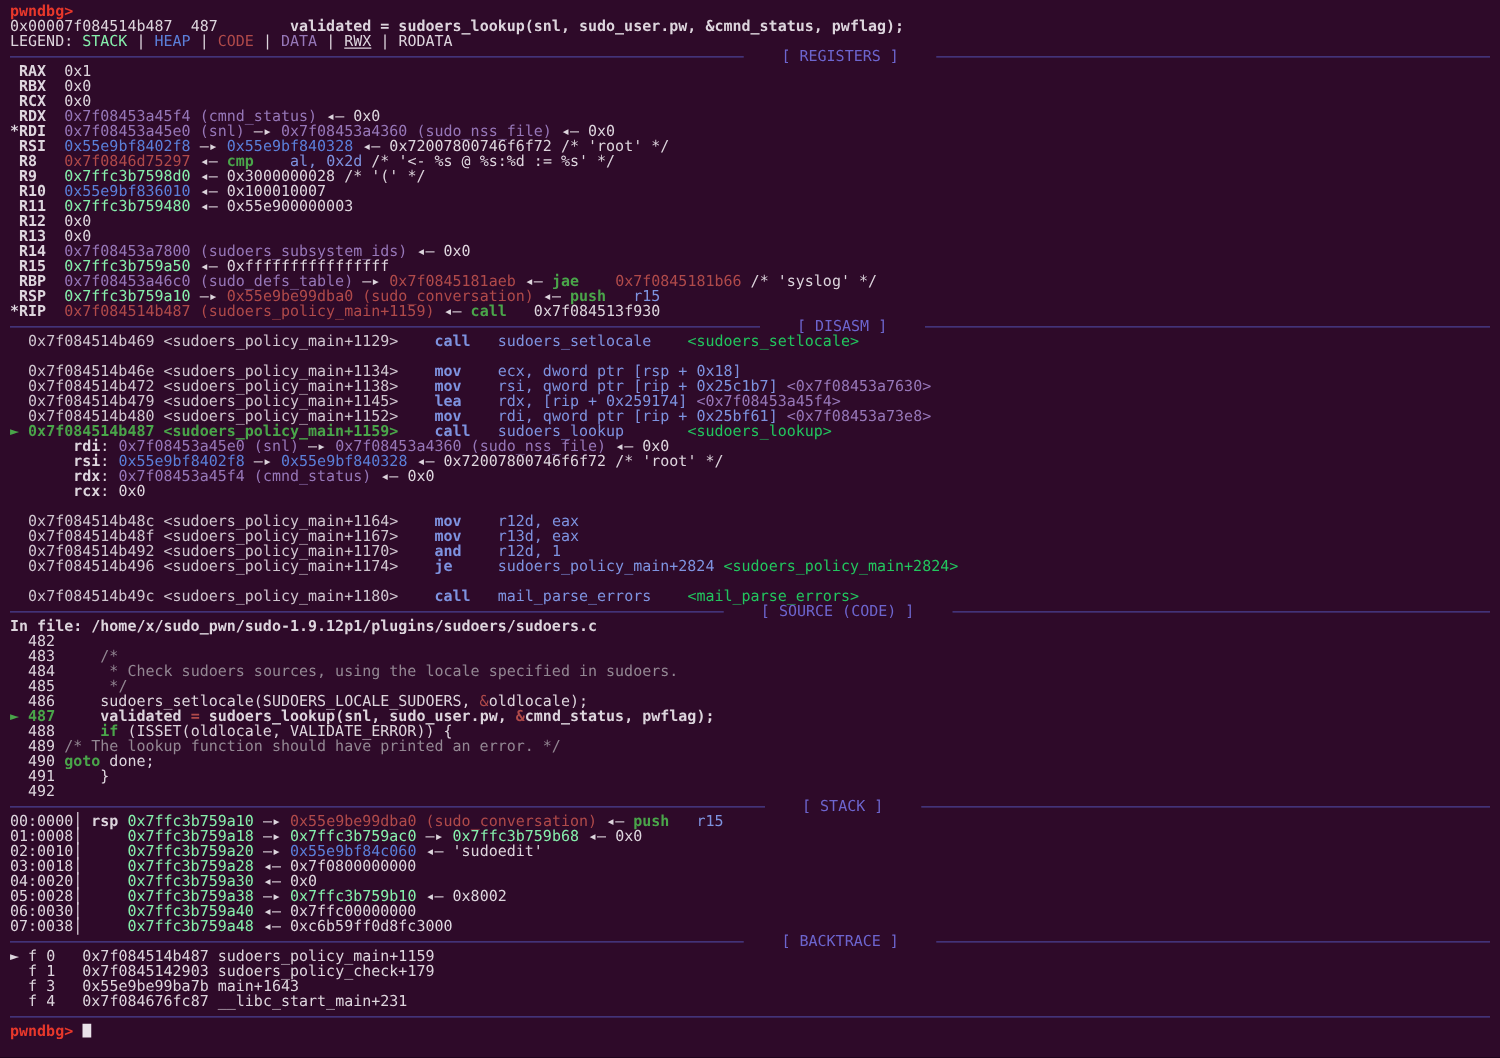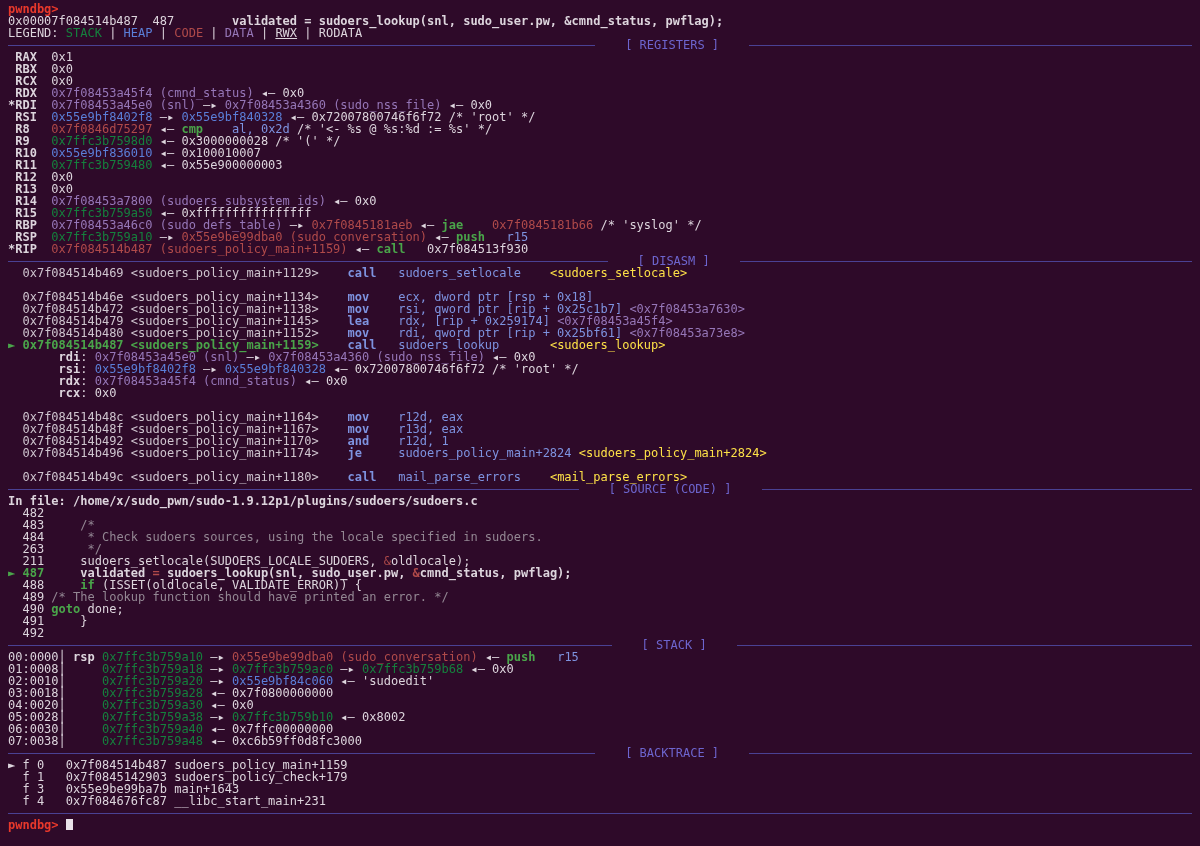--- a/index.html
+++ b/index.html
@@ -13,25 +13,25 @@
     box-sizing:border-box;
     overflow:hidden;
   }
   .line { white-space:pre; min-height:12px; }
   .b { font-weight:bold; }
   .u { text-decoration:underline; }
   .pred  { color:#e8382b; }
   .red   { color:#b04a4a; }
   .blue  { color:#5b7fd9; }
   .lblue { color:#7e93e0; }
-  .yel   { color:#15803d; }
+  .yel   { color:#86efac; }
   .pur   { color:#9677b8; }
   .grn   { color:#4aa54a; }
   .gray  { color:#938793; }
-  .ann   { color:#fde047; }
+  .ann   { color:#22c55e; }
   .dim   { color:#cfc5cf; }
   .divider { display:flex; align-items:center; height:12px; color:#6d65ce; white-space:pre;gap:28px; }
   .divider .dl { border-top:1px solid #4a4193; height:0; }
   .dl.left  { flex:57 0 0; }
   .dl.right { flex:43 0 0; }
   .dlabel { padding:0 2px; }
   .hr { height:12px; display:flex; align-items:center; }
   .hrline { flex:1; border-top:1px solid #4a4193; height:0; }
   .promptline { display:block; }
   .cursor { display:inline-block; width:7px; height:11px; background:#e9e2e9; margin-left:7px; vertical-align:-1px; }
@@ -79,22 +79,22 @@
       <div class="line"><span>  </span><span class="dim">0x7f084514b48f &lt;sudoers_policy_main+1167&gt;</span><span>    </span><span class="lblue b">mov</span><span>    </span><span class="lblue">r13d, eax</span></div>
       <div class="line"><span>  </span><span class="dim">0x7f084514b492 &lt;sudoers_policy_main+1170&gt;</span><span>    </span><span class="lblue b">and</span><span>    </span><span class="lblue">r12d, 1</span></div>
       <div class="line"><span>  </span><span class="dim">0x7f084514b496 &lt;sudoers_policy_main+1174&gt;</span><span>    </span><span class="lblue b">je</span><span>     </span><span class="lblue">sudoers_policy_main+2824</span><span> </span><span class="ann">&lt;sudoers_policy_main+2824&gt;</span></div>
       <div class="line"></div>
       <div class="line"><span>  </span><span class="dim">0x7f084514b49c &lt;sudoers_policy_main+1180&gt;</span><span>    </span><span class="lblue b">call</span><span>   </span><span class="lblue">mail_parse_errors</span><span>    </span><span class="ann">&lt;mail_parse_errors&gt;</span></div>
       <div class="divider"><span class="dl left"></span><span class="dlabel">[ SOURCE (CODE) ]</span><span class="dl right"></span></div>
       <div class="line"><span class="b">In file: /home/x/sudo_pwn/sudo-1.9.12p1/plugins/sudoers/sudoers.c</span></div>
       <div class="line"><span>  482</span></div>
       <div class="line"><span>  483     </span><span class="gray">/*</span></div>
       <div class="line"><span>  484      </span><span class="gray">* Check sudoers sources, using the locale specified in sudoers.</span></div>
-      <div class="line"><span>  263      </span><span class="gray">*/</span></div>
-      <div class="line"><span>  211     </span><span>sudoers_setlocale(SUDOERS_LOCALE_SUDOERS, </span><span class="red">&amp;</span><span>oldlocale);</span></div>
+      <div class="line"><span>  485      </span><span class="gray">*/</span></div>
+      <div class="line"><span>  486     </span><span>sudoers_setlocale(SUDOERS_LOCALE_SUDOERS, </span><span class="red">&amp;</span><span>oldlocale);</span></div>
       <div class="line"><span class="grn b">► </span><span class="grn b">487</span><span>     </span><span class="b">validated </span><span class="red b">= </span><span class="b">sudoers_lookup(snl, sudo_user.pw, </span><span class="red b">&amp;</span><span class="b">cmnd_status, pwflag);</span></div>
       <div class="line"><span>  488     </span><span class="grn b">if</span><span> (ISSET(oldlocale, VALIDATE_ERROR)) {</span></div>
       <div class="line"><span>  489 </span><span class="gray">/* The lookup function should have printed an error. */</span></div>
       <div class="line"><span>  490 </span><span class="grn b">goto</span><span> done;</span></div>
       <div class="line"><span>  491     }</span></div>
       <div class="line"><span>  492</span></div>
       <div class="divider"><span class="dl left"></span><span class="dlabel">[ STACK ]</span><span class="dl right"></span></div>
       <div class="line"><span>00:0000│ </span><span class="b">rsp</span><span> </span><span class="yel">0x7ffc3b759a10</span><span> —▸ </span><span class="red">0x55e9be99dba0 (sudo_conversation)</span><span> ◂— </span><span class="grn b">push</span><span>   </span><span class="lblue">r15</span></div>
       <div class="line"><span>01:0008│     </span><span class="yel">0x7ffc3b759a18</span><span> —▸ </span><span class="yel">0x7ffc3b759ac0</span><span> —▸ </span><span class="yel">0x7ffc3b759b68</span><span> ◂— 0x0</span></div>
       <div class="line"><span>02:0010│     </span><span class="yel">0x7ffc3b759a20</span><span> —▸ </span><span class="blue">0x55e9bf84c060</span><span> ◂— </span><span>'sudoedit'</span></div>

